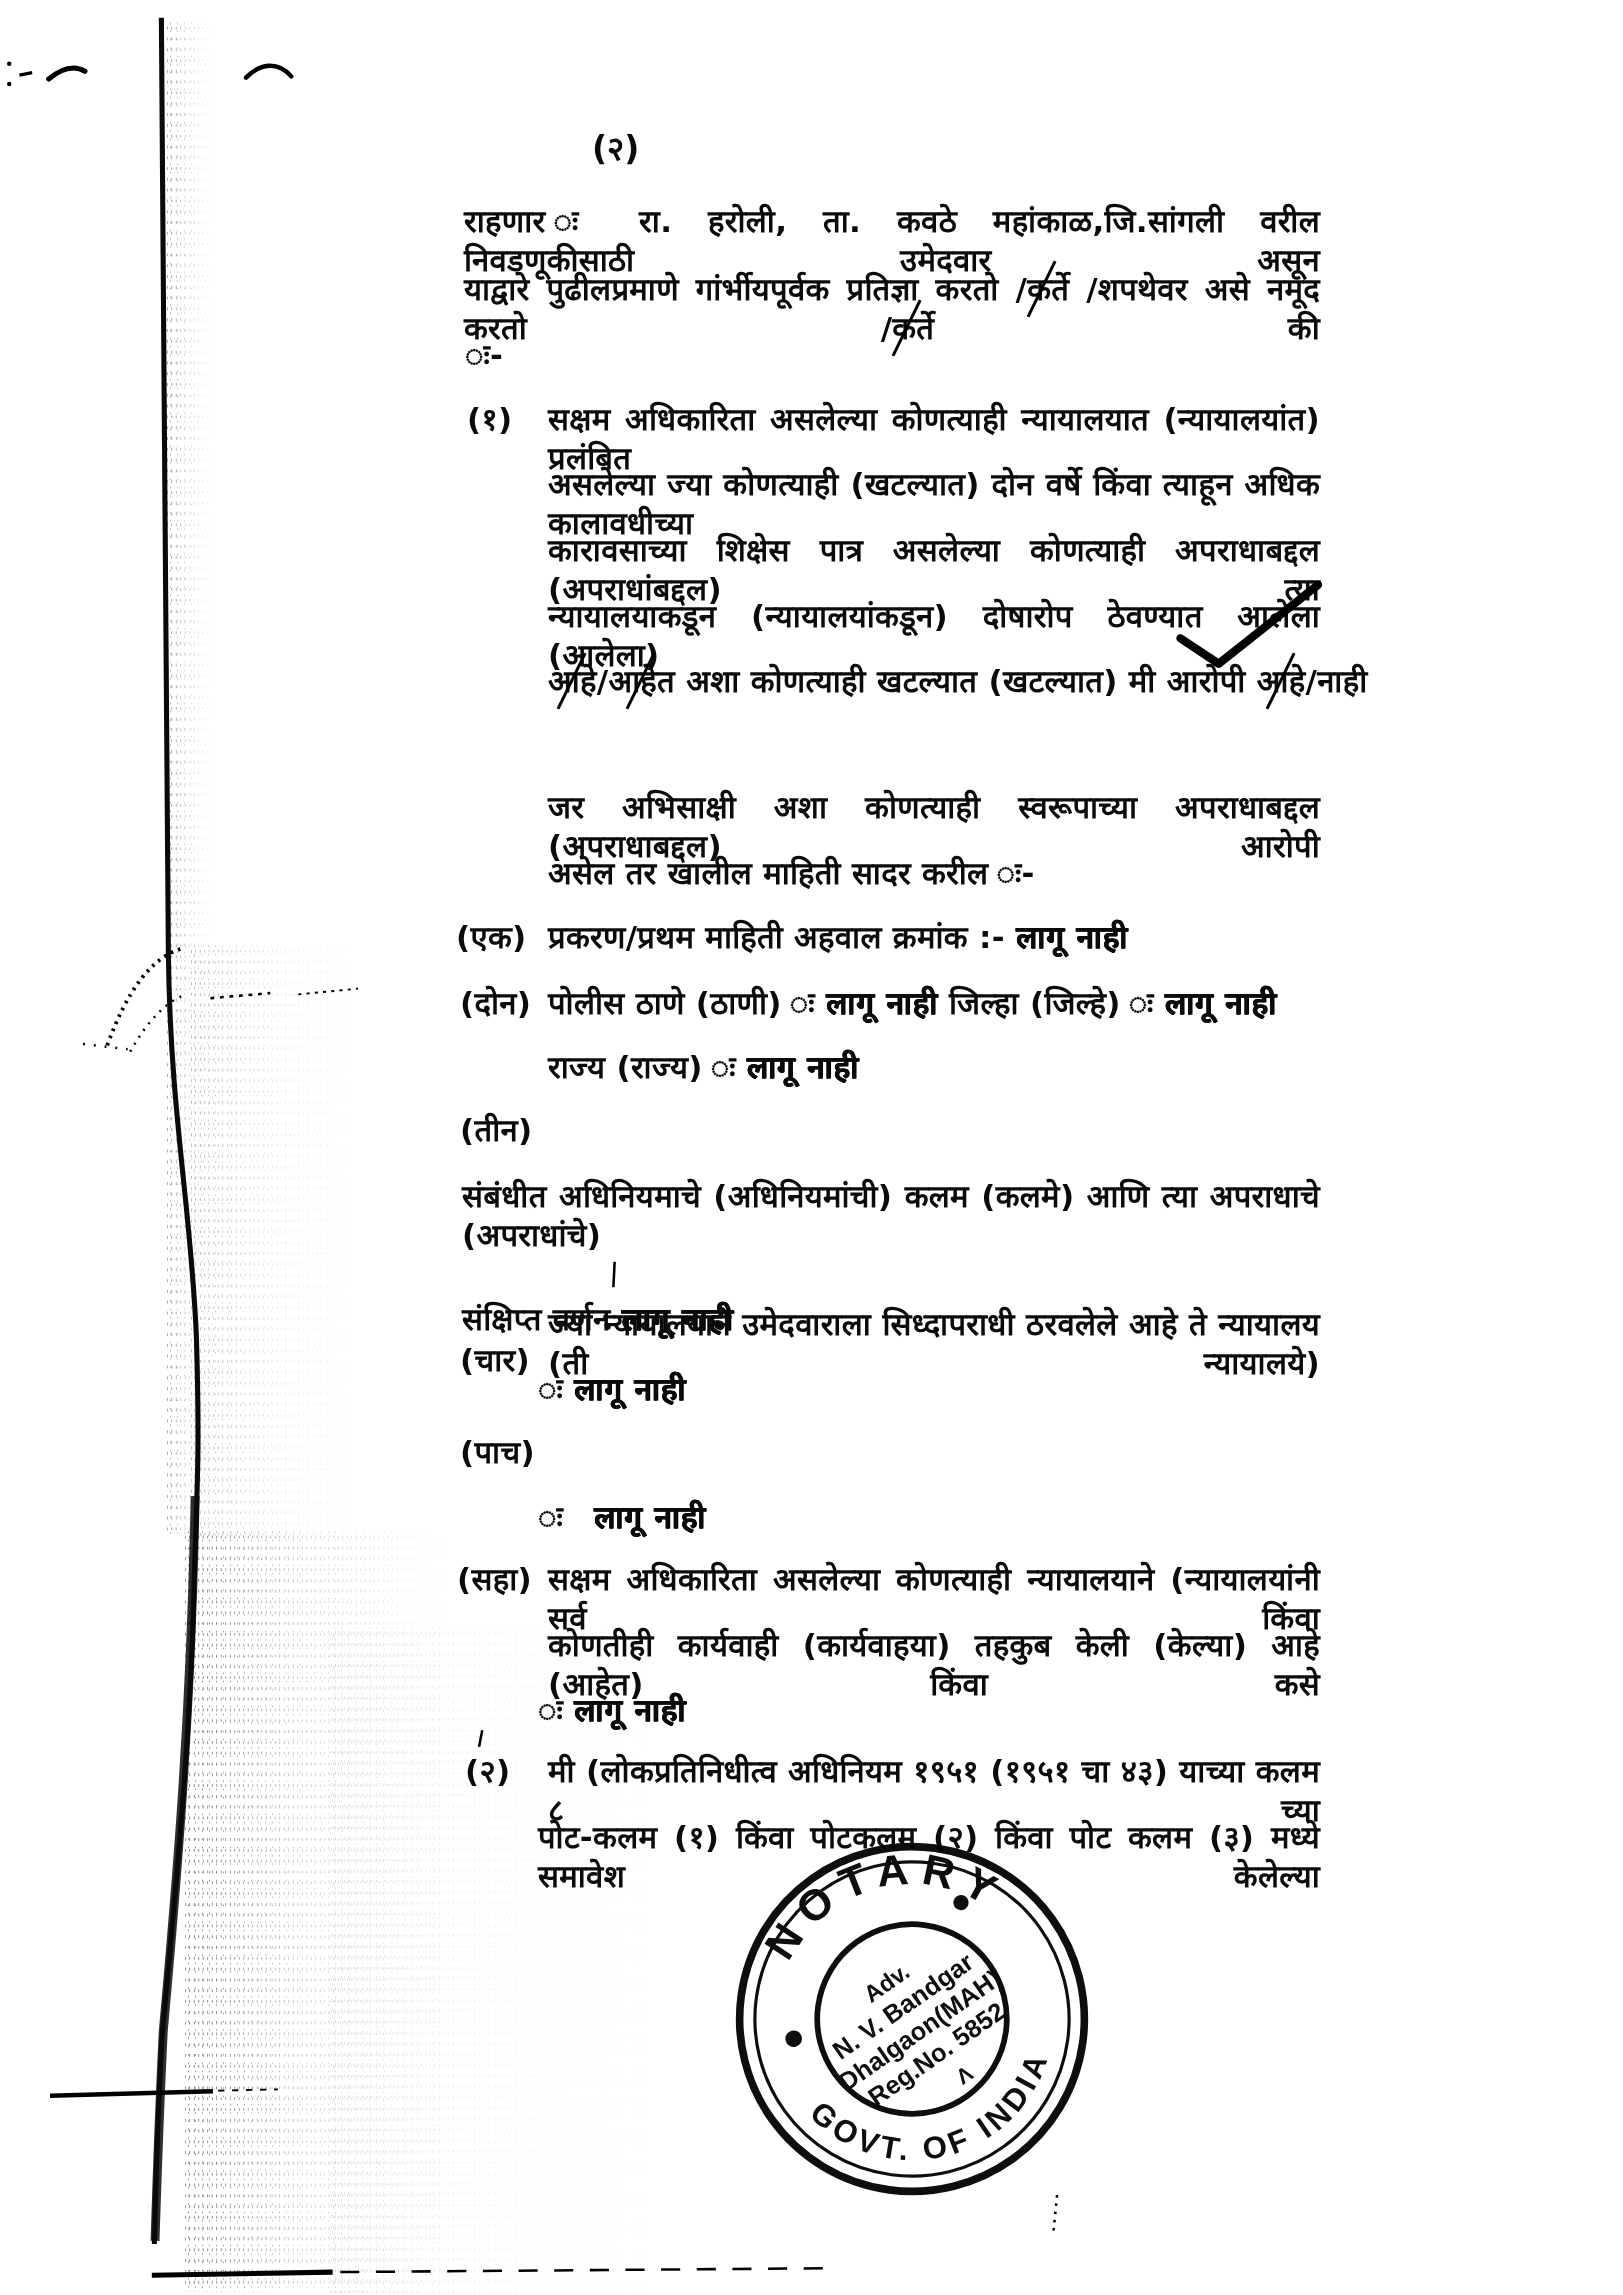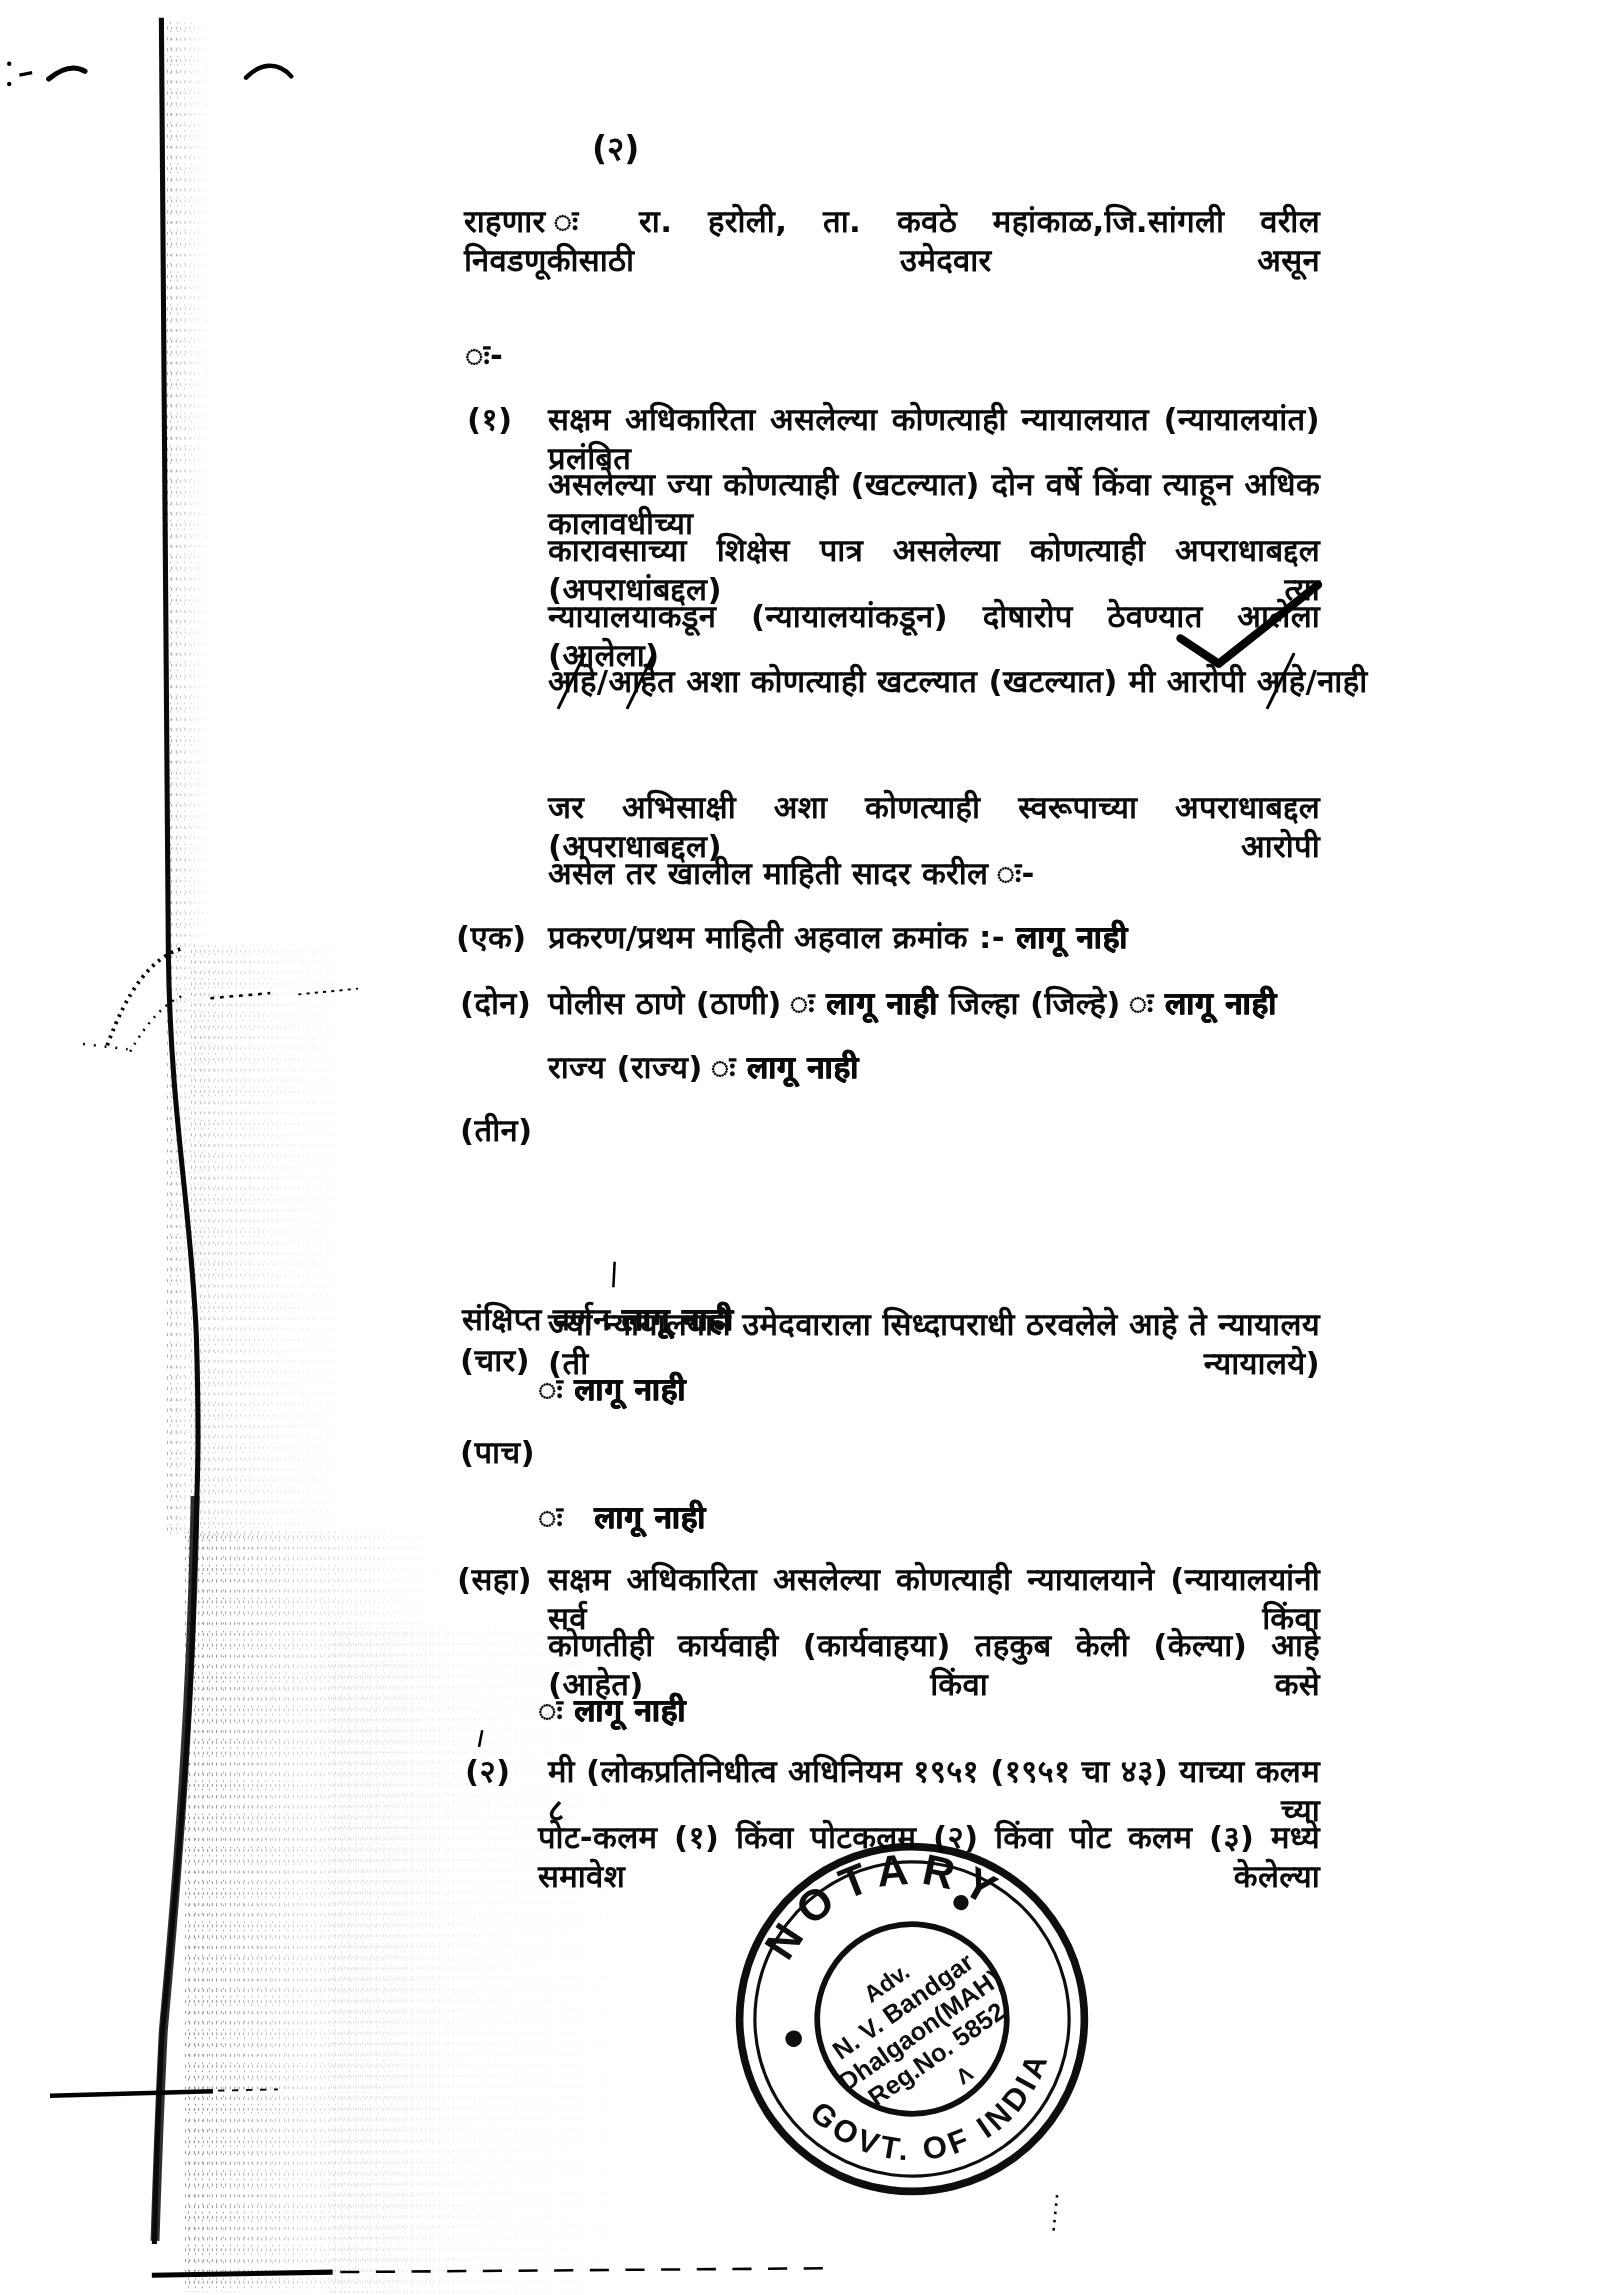--- a/index.html
+++ b/index.html
@@ -52,20 +52,23 @@
   </svg>
 
   <div class="spk" style="left:167px;top:19px;width:50px;height:1515px;opacity:.45;"></div>
   <div class="spk" style="left:191px;top:942px;width:172px;height:599px;opacity:.3;"></div>
   <div class="spk" style="left:185px;top:1528px;width:267px;height:764px;opacity:.55;"></div>
   <div class="spk" style="left:331px;top:1624px;width:357px;height:669px;opacity:.14;"></div>
 
   <div class="pagenum" style="left:592px;top:125px;">(२)</div>
 
   <div class="ln just" style="left:464px;top:202px;width:856px;">राहणार ः रा. हरोली, ता. कवठे महांकाळ,जि.सांगली वरील निवडणूकीसाठी उमेदवार असून</div>
+  <div class="ln just" style="left:464px;top:270px;width:856px;">
+    <span>याद्वारे पुढीलप्रमाणे गांर्भीयपूर्वक प्रतिज्ञा करतो </span><span class="sl">/कर्ते</span><span> /शपथेवर असे नमूद करतो </span><span class="sl">/कर्ते</span><span> की</span>
+  </div>
   <div class="ln" style="left:465px;top:336px;">ः-</div>
 
   <div class="ln" style="left:467px;top:400px;">(१)</div>
   <div class="ln just" style="left:548px;top:400px;width:772px;">सक्षम अधिकारिता असलेल्या कोणत्याही न्यायालयात (न्यायालयांत) प्रलंबित</div>
   <div class="ln just" style="left:548px;top:465px;width:772px;">असलेल्या ज्या कोणत्याही (खटल्यात) दोन वर्षे किंवा त्याहून अधिक कालावधीच्या</div>
   <div class="ln just" style="left:548px;top:531px;width:772px;">कारावसाच्या शिक्षेस पात्र असलेल्या कोणत्याही अपराधाबद्दल (अपराधांबद्दल) त्या</div>
   <div class="ln just" style="left:548px;top:597px;width:772px;">न्यायालयाकडून (न्यायालयांकडून) दोषारोप ठेवण्यात आलेला (आलेला)</div>
   <div class="ln" style="left:548px;top:662px;">
     <span class="sl">आहे</span><span>/</span><span class="sl">आहेत</span><span> अशा कोणत्याही खटल्यात (खटल्यात) मी आरोपी </span><span class="sl">आहे</span><span>/</span><span>नाही</span>
   </div>
@@ -84,20 +87,21 @@
 
   <div class="ln" style="left:460px;top:984px;">(दोन)</div>
   <div class="ln" style="left:548px;top:984px;">
     <span>पोलीस ठाणे (ठाणी) ः </span><span class="val">लागू नाही</span><span> जिल्हा (जिल्हे) ः </span><span class="val">लागू नाही</span>
   </div>
   <div class="ln" style="left:548px;top:1048px;">
     <span>राज्य (राज्य) ः </span><span class="val">लागू नाही</span>
   </div>
 
   <div class="ln" style="left:460px;top:1111px;">(तीन)</div>
+  <div class="ln just" style="left:462px;top:1177px;width:858px;">संबंधीत अधिनियमाचे (अधिनियमांची) कलम (कलमे) आणि त्या अपराधाचे (अपराधांचे)</div>
   <div class="ln" style="left:462px;top:1300px;text-align:right;">
     <span>संक्षिप्त वर्णन </span><span class="val">लागू नाही</span>
   </div>
 
   <div class="ln" style="left:460px;top:1305px;margin-top:36px;">(चार)</div>
   <div class="ln just" style="left:548px;top:1305px;width:772px;">ज्या न्यायालयाने उमेदवाराला सिध्दापराधी ठरवलेले आहे ते न्यायालय (ती न्यायालये)</div>
   <div class="ln" style="left:538px;top:1370px;">
     <span>ः </span><span class="val">लागू नाही</span>
   </div>
 

